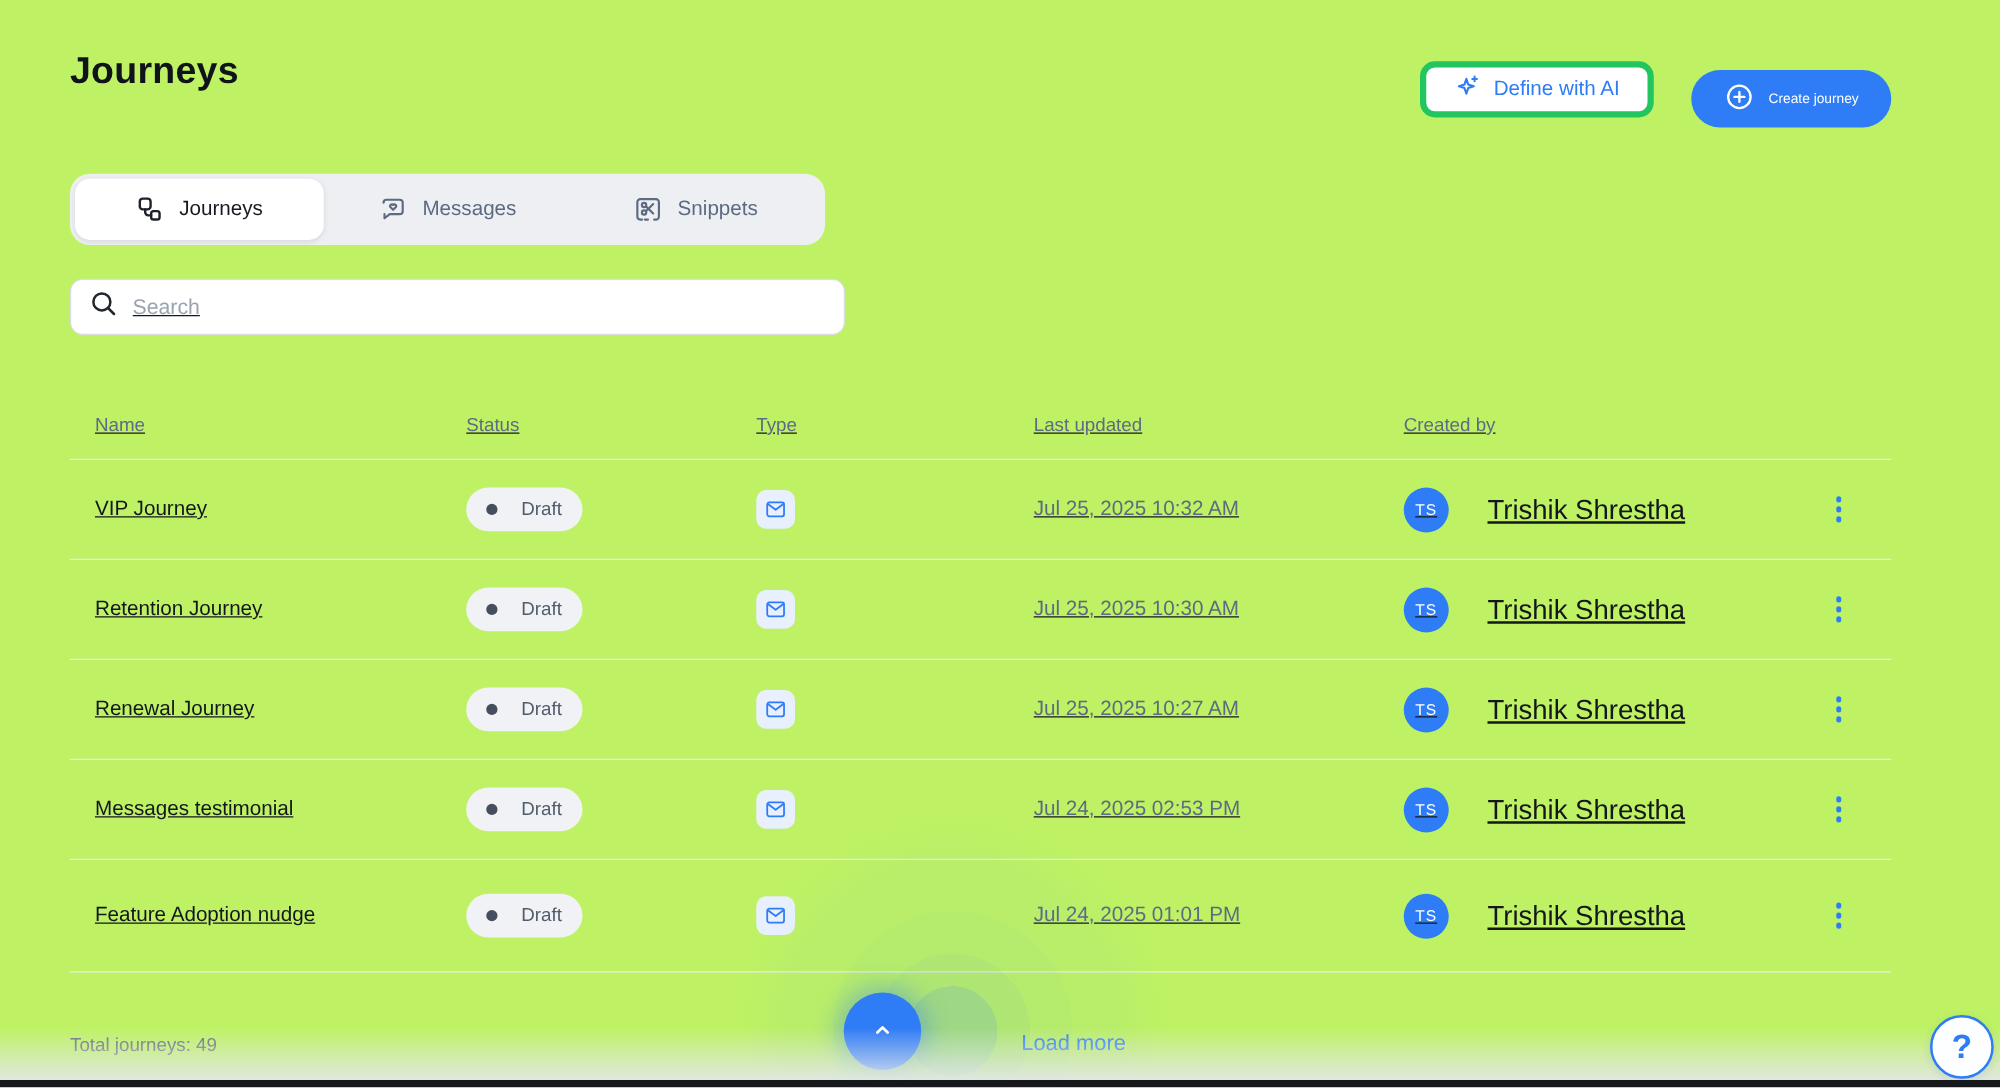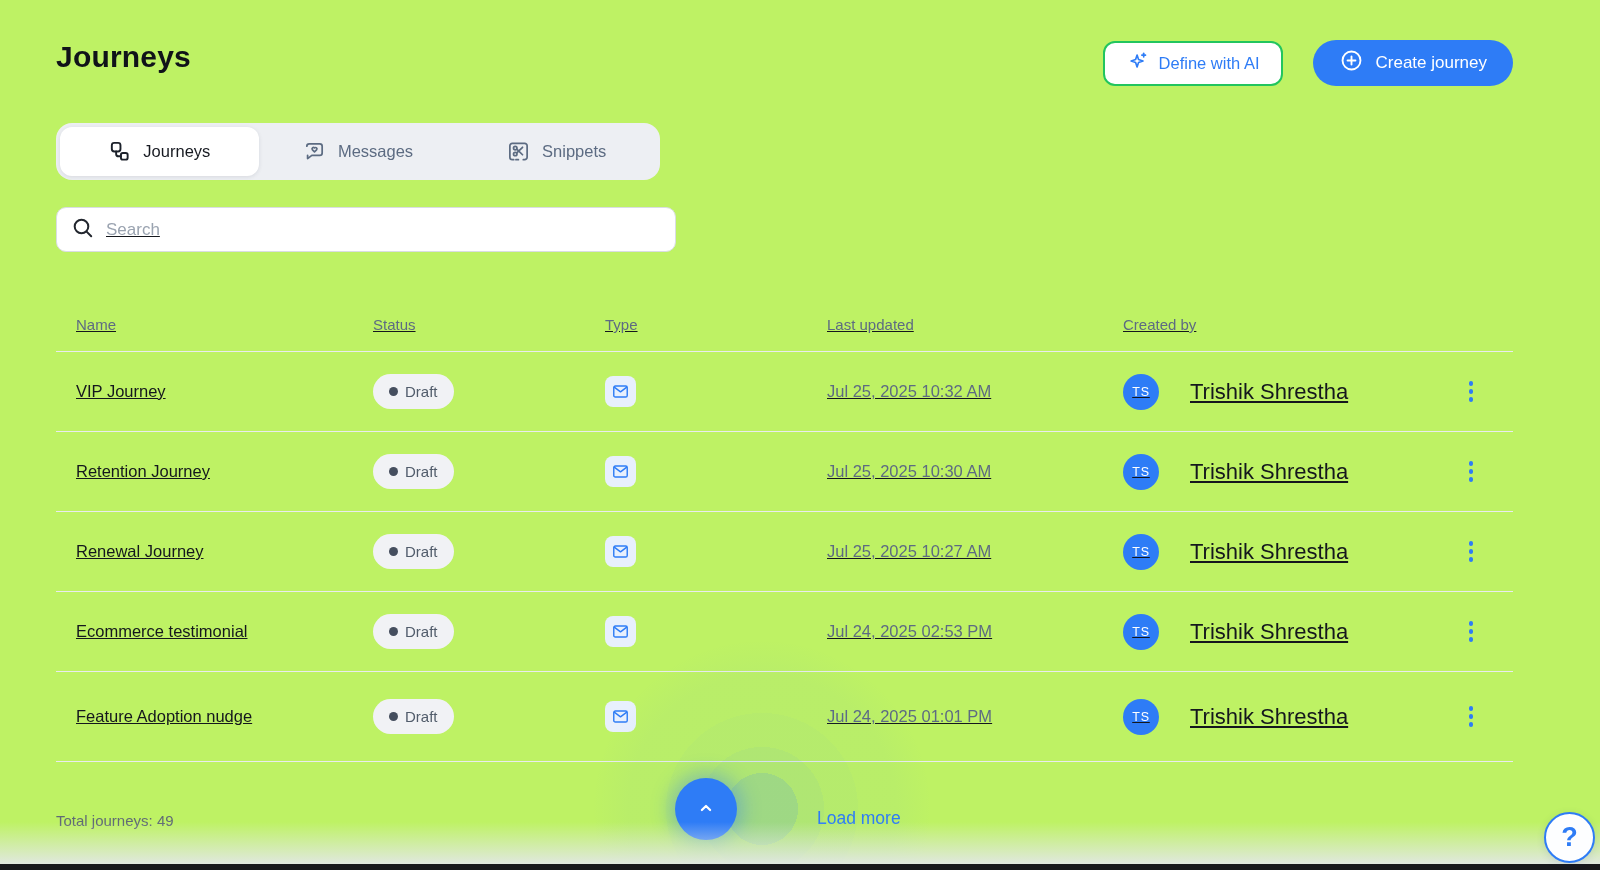--- a/index.html
+++ b/index.html
@@ -13,30 +13,31 @@
   .page { position:relative; width:1600px; height:870px; background:#bef264; overflow:hidden; }
   .content { position:relative; padding:0 87px 0 56px; }
 
   
   .topbar { display:flex; align-items:flex-start; justify-content:space-between; padding-top:40px; }
   .page-title { font-size:30px; font-weight:600; color:#101319; letter-spacing:.2px; }
   .top-actions { display:flex; gap:30px; align-items:center; }
   .btn-outline {
     display:flex; align-items:center; gap:10px;
     height:45px; padding:0 22px;
-    background:#fff; border:2px solid #22c55e; border-radius:12px;
+    background:#fff; border:5px solid #22c55e; border-radius:12px;
     color:#2e7cf6; font-size:16.5px; font-weight:500; cursor:pointer;
     font-family:"Liberation Sans", sans-serif;
   }
   .btn-primary {
     display:flex; align-items:center; gap:11px;
     height:46px; padding:0 26px;
     background:#2e7cf6; border:none; border-radius:24px;
-    color:#ffffff; font-size:17px; font-weight:500; cursor:pointer;
+    color:#ffffff; font-size:11px; font-weight:500; cursor:pointer;
     font-family:"Liberation Sans", sans-serif;
+    margin-top:16px;
   }
 
   
   .tabbar {
     margin-top:37px; width:604px; height:57px;
     background:#edeff3; border-radius:16px;
     display:flex; padding:4px;
   }
   .tab {
     flex:1; display:flex; align-items:center; justify-content:center; gap:12px;
@@ -68,21 +69,21 @@
     display:grid;
     grid-template-columns:297px 232px 222px 296px 337px 1fr;
     align-items:center; padding:0 0 0 20px;text-decoration:underline;
   }
   .thead { height:54px; border-bottom:1px solid #e9ebef; }
   .th { font-size:15px; color:#5d6b82; font-weight:400; }
   .trow { height:80px; border-bottom:1px solid #e9ebef; background:transparent; }
   .trow:last-child { height:90px; }
   .cell-name { font-size:16.5px; color:#14171d; }
   .pill {
-    display:inline-flex; align-items:center; gap:7px;
+    display:inline-flex; align-items:center; gap:19px;
     background:#f1f2f5; border-radius:999px; padding:9px 16px;
     font-size:15px; color:#515c6b;
   }
   .pill .dot { width:9px; height:9px; border-radius:50%; background:#454e5e; }
   .type-chip {
     width:31px; height:31px; border-radius:8px; background:#e8f0fd;
     display:inline-flex; align-items:center; justify-content:center;
   }
   .cell-date { font-size:16.5px; color:#5d6b82; }
   .cell-creator { display:flex; align-items:center; gap:31px; }
@@ -311,21 +312,21 @@
     <div class="cell-actions">
       <button class="kebab">
         <span class="kdot"></span>
         <span class="kdot"></span>
         <span class="kdot"></span>
       </button>
     </div>
   </div>
 
   <div class="trow">
-    <div class="cell-name">Ecommerce testimonial</div>
+    <div class="cell-name">Messages testimonial</div>
     <div>
       <span class="pill">
         <span class="dot"></span>
         <span>Draft</span>
       </span>
     </div>
     <div>
       <span class="type-chip">
         <svg width="19" height="19" viewBox="0 0 24 24" fill="none" stroke="#2e7cf6" stroke-width="1.8" stroke-linecap="round" stroke-linejoin="round">
           <rect x="3.5" y="5" width="17" height="14" rx="2"></rect>

